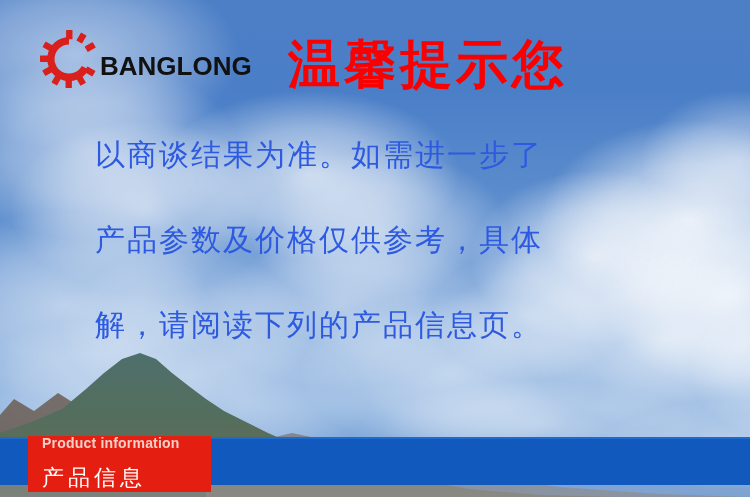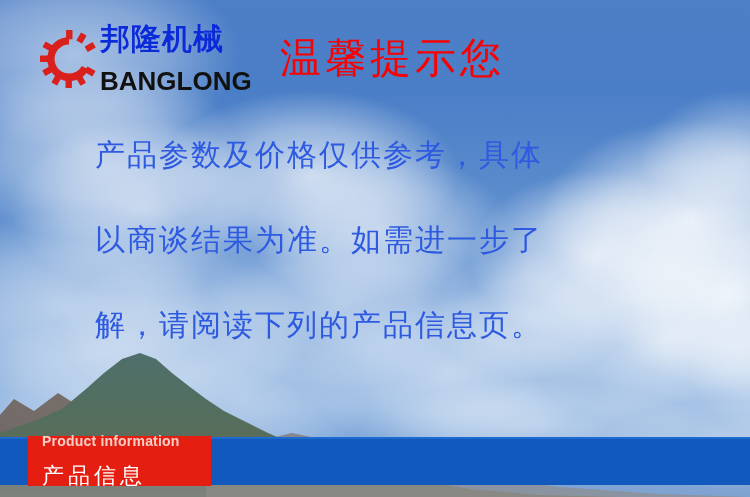--- a/index.html
+++ b/index.html
@@ -83,23 +83,23 @@
     font-weight:bold;
     color:#111111;
     letter-spacing:0px;
     margin-top:14px;
     font-family:"Liberation Sans",sans-serif;
   }
 
   
   .headline {
     position:absolute;
-    left:280px; top:36px;
-    font-size:41px;
-    font-weight:normal;
+    left:288px; top:36px;
+    font-size:52px;
+    font-weight:bold;
     color:#fa0000;
     letter-spacing:4px;
     line-height:1.1;
     font-family:"DejaVu Sans","Liberation Sans",sans-serif;
   }
 
   
   .body-copy {
     position:absolute;
     left:95px; top:140px;
@@ -124,24 +124,23 @@
     background:#1259bd;
     box-shadow:0 1px 0 rgba(255,255,255,.35) inset;
   }
   .bar-top-edge {
     position:absolute; left:0; top:0; width:750px; height:2px;
     background:#1d6ad0;
   }
   .red-block {
     position:absolute;
     left:28px; top:436px;
-    width:183px; height:50px;
+    width:183px; height:56px;
     background:#e41f12;
     display:flex; flex-direction:column;
-    justify-content:center;
     padding-left:14px;
   }
   .rb-en {
     font-size:14px;
     color:#f4cfc6;
     font-weight:bold;
     line-height:1.1;
     letter-spacing:.2px;
     font-family:"Liberation Sans",sans-serif;
   }
@@ -221,30 +220,29 @@
           <rect x="45" y="0" width="11" height="16" rx="1" transform="rotate(210 50 50)"></rect>
           <rect x="45" y="0" width="11" height="16" rx="1" transform="rotate(240 50 50)"></rect>
           <rect x="45" y="0" width="11" height="16" rx="1" transform="rotate(270 50 50)"></rect>
           <rect x="45" y="0" width="11" height="16" rx="1" transform="rotate(300 50 50)"></rect>
         </g>
 
         <path d="M50,12 A38,38 0 1,0 84,68 L72,62 A25,25 0 1,1 50,25 Z"></path>
       </g>
     </svg>
     <div class="logo-text">
-      <span class="logo-cn">邦隆机械</span>
       <span class="logo-en">BANGLONG</span>
     </div>
   </div>
 
   <div class="headline">温馨提示您</div>
 
   <div class="body-copy">
+    <div class="body-line">以商谈结果为准。如需进一步了</div>
     <div class="body-line">产品参数及价格仅供参考，具体</div>
-    <div class="body-line">以商谈结果为准。如需进一步了</div>
     <div class="body-line">解，请阅读下列的产品信息页。</div>
   </div>
 
   <div class="bottom-bar">
     <div class="bar-top-edge"></div>
   </div>
   <div class="red-block">
     <span class="rb-en">Product information</span>
     <span class="rb-cn">产品信息</span>
   </div>

